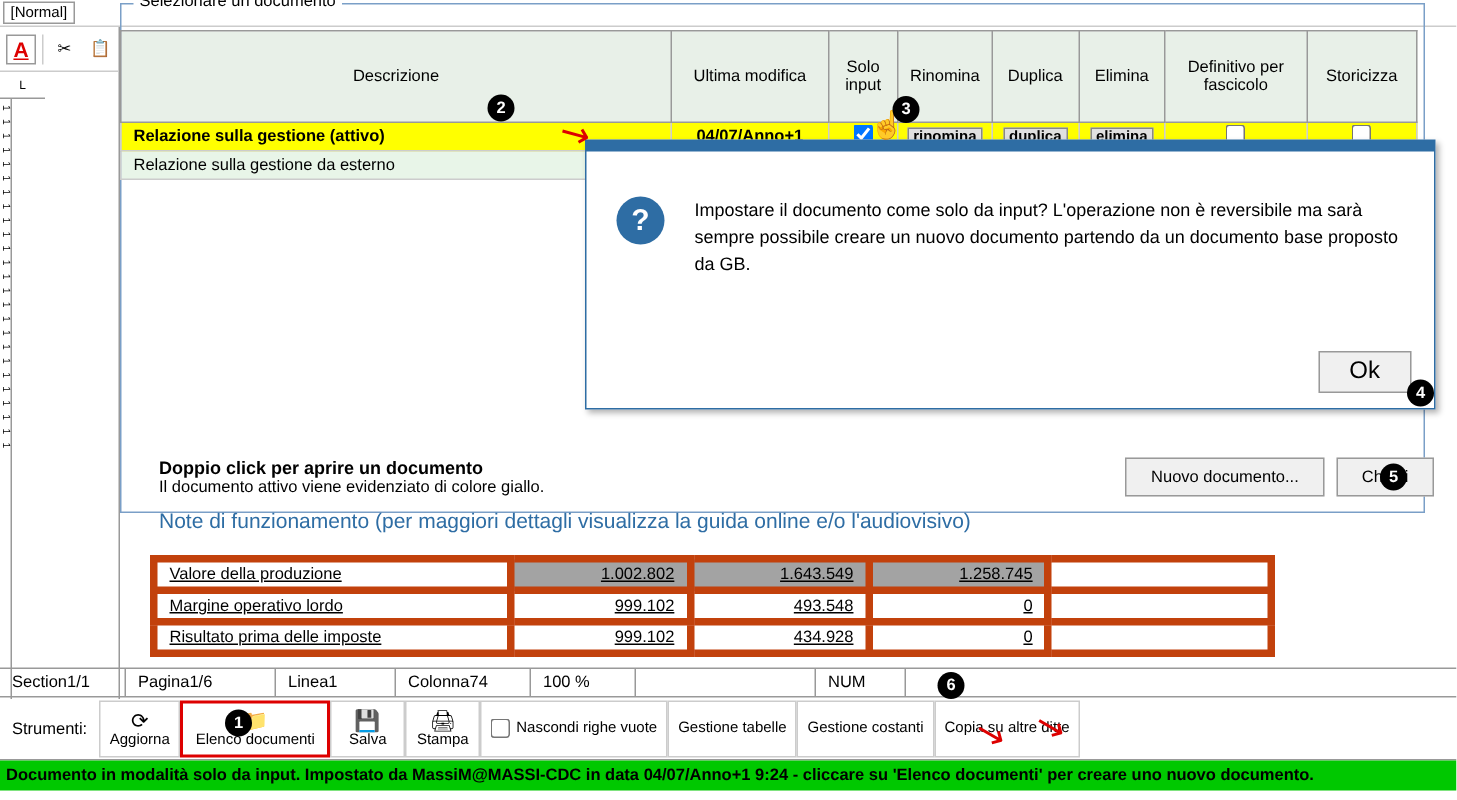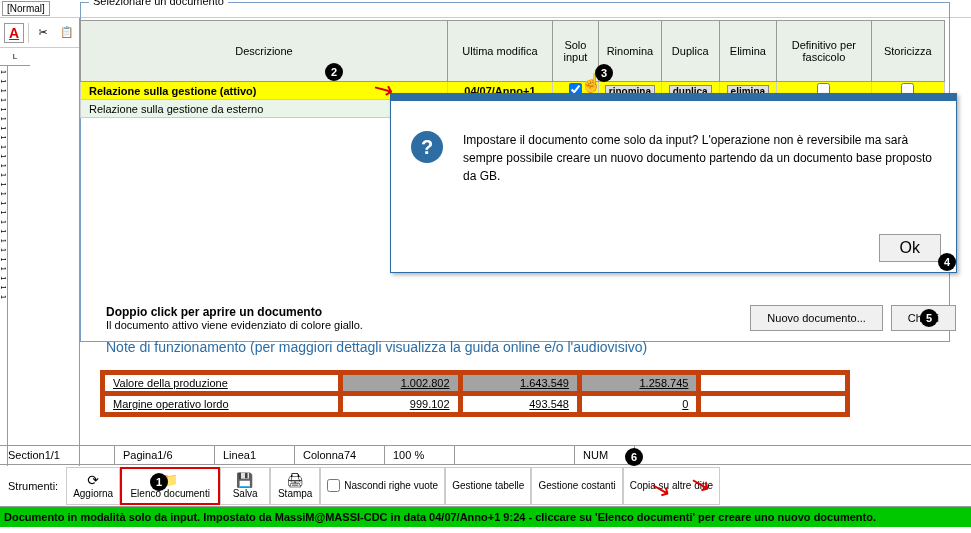--- a/index.html
+++ b/index.html
@@ -159,25 +159,32 @@
     <td class="num-cell">1.258.745</td>
     <td style="width:150px;"></td>
   </tr>
   <tr>
     <td class="label-cell">Margine operativo lordo</td>
     <td class="num-cell2">999.102</td>
     <td class="num-cell2">493.548</td>
     <td class="num-cell2">0</td>
     <td></td>
   </tr>
+  <tr>
+    <td class="label-cell">Risultato prima delle imposte</td>
+    <td class="num-cell2">999.102</td>
+    <td class="num-cell2">434.928</td>
+    <td class="num-cell2">0</td>
+    <td></td>
+  </tr>
 </tbody>
   </table>
 
 <div class="status-row">
-  <div class="status-cell" style="width:115px;">Section1/1</div>
+  <div class="status-cell" style="width:84px;">Section1/1</div>
   <div class="status-cell" style="width:100px;">Pagina1/6</div>
   <div class="status-cell" style="width:80px;">Linea1</div>
   <div class="status-cell" style="width:90px;">Colonna74</div>
   <div class="status-cell" style="width:70px;">100 %</div>
   <div class="status-cell" style="width:120px;"></div>
   <div class="status-cell" style="width:60px;">NUM</div>
 </div>
 
 <div class="tools-row">
   <span class="tools-label">Strumenti:</span>

